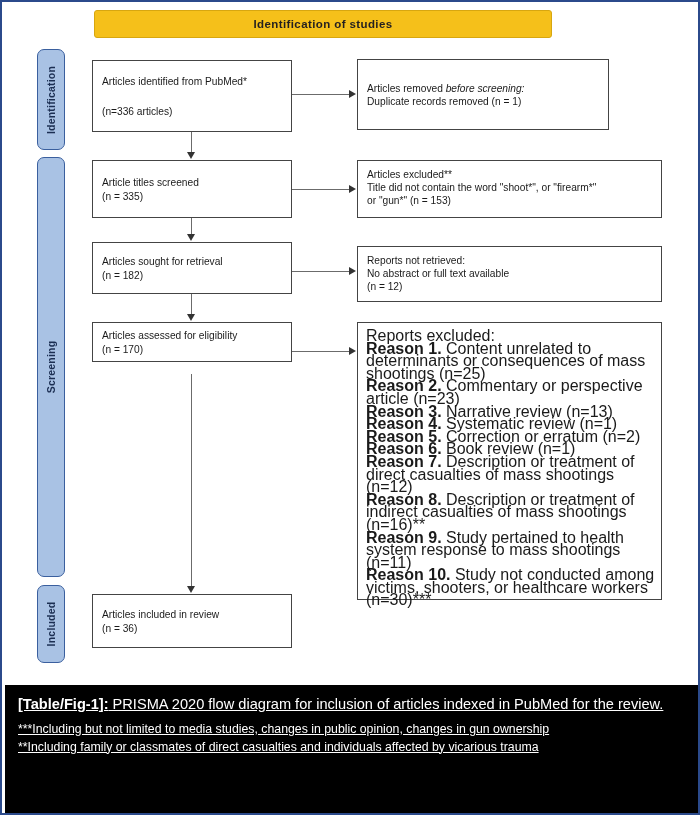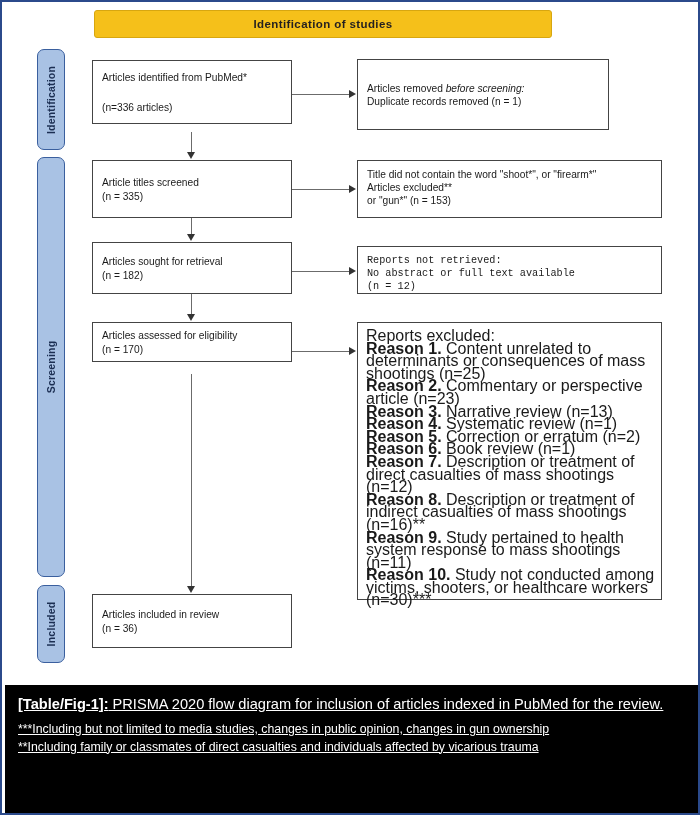--- a/index.html
+++ b/index.html
@@ -67,30 +67,30 @@
     padding: 7px 8px 6px 9px;
     font-size: 10.2px;
     line-height: 13.2px;
     color: #1a1a1a;
   }
   .node.center-v { display: flex; flex-direction: column; justify-content: center; }
   .node .ital { font-style: italic; }
   .node .bold { font-weight: bold; }
 
   
-  #n-identified  { left: 90px; top: 58px;  width: 200px; height: 64px; gap: 16px; }
+  #n-identified  { left: 90px; top: 58px;  width: 200px; height: 72px; gap: 16px; }
   #n-titles      { left: 90px; top: 158px; width: 200px; height: 58px; }
   #n-sought      { left: 90px; top: 240px; width: 200px; height: 52px; }
   #n-eligibility { left: 90px; top: 320px; width: 200px; height: 40px; }
   #n-included    { left: 90px; top: 592px; width: 200px; height: 54px; }
 
   
   #n-removed   { left: 355px; top: 57px;  width: 252px; height: 71px; }
   #n-excluded  { left: 355px; top: 158px; width: 305px; height: 58px; }
-  #n-notretr   { left: 355px; top: 244px; width: 305px; height: 48px; font-family: Liberation Mono, monospace; }
+  #n-notretr   { left: 355px; top: 244px; width: 305px; height: 56px; }
   #n-reports   { left: 355px; top: 320px; width: 305px; height: 278px; font-size: 16px; line-height: 12.6px; padding: 7px 6px 6px 8px; }
 
   
   .line { position: absolute; background: #6b6b6b; }
   .vline { width: 1.2px; }
   .hline { height: 1.2px; }
   .arrow-down {
     position: absolute;
     width: 0; height: 0;
     border-left: 4.5px solid transparent;
@@ -172,22 +172,22 @@
       <div>Articles included in review</div>
       <div>(n = 36)</div>
     </div>
 
     <div class="node center-v" id="n-removed">
       <div><span>Articles removed </span><span class="ital">before screening:</span></div>
       <div>Duplicate records removed  (n = 1)</div>
     </div>
 
     <div class="node" id="n-excluded">
+      <div>Articles excluded**</div>
       <div>Title did not contain the word "shoot*", or "firearm*"</div>
-      <div>Articles excluded**</div>
       <div>or "gun*" (n = 153)</div>
     </div>
 
     <div class="node" id="n-notretr">
       <div>Reports not retrieved:</div>
       <div>No abstract or full text  available</div>
       <div>(n = 12)</div>
     </div>
 
     <div class="node" id="n-reports">

